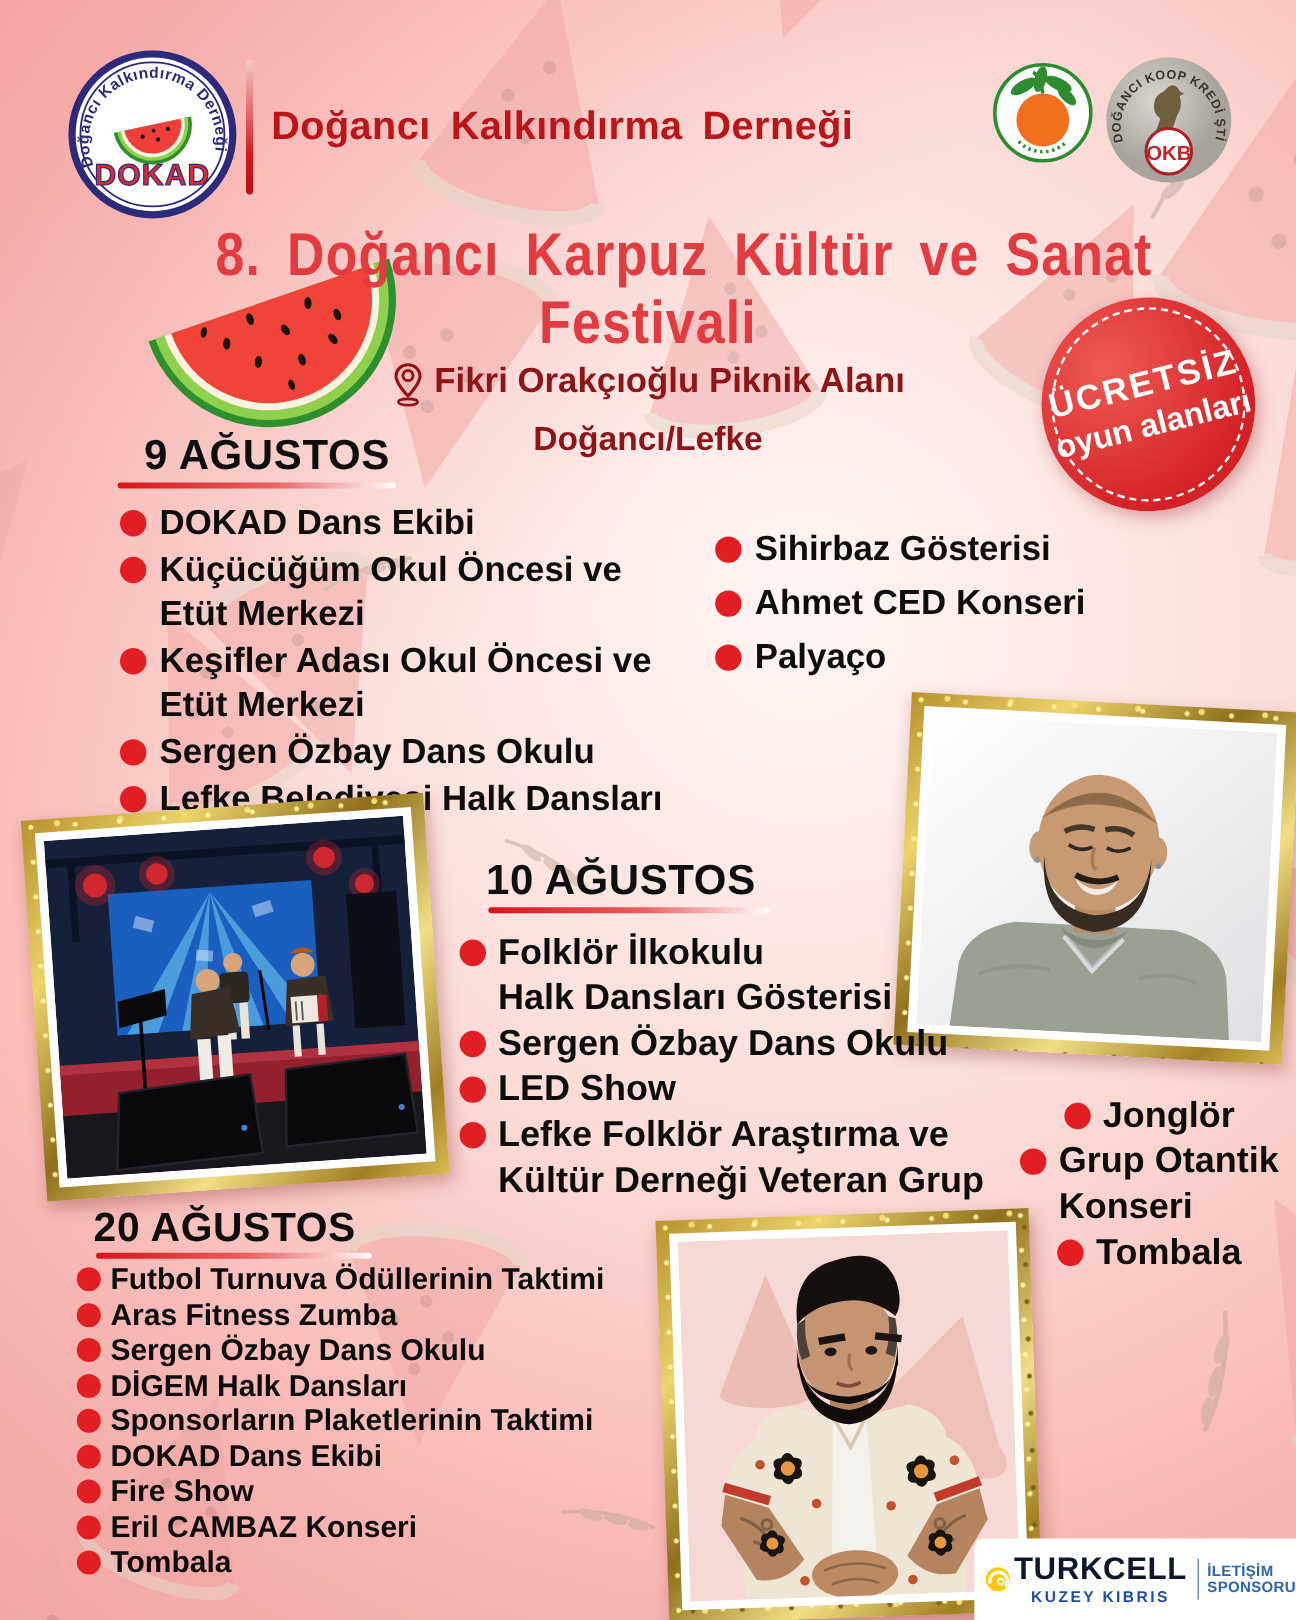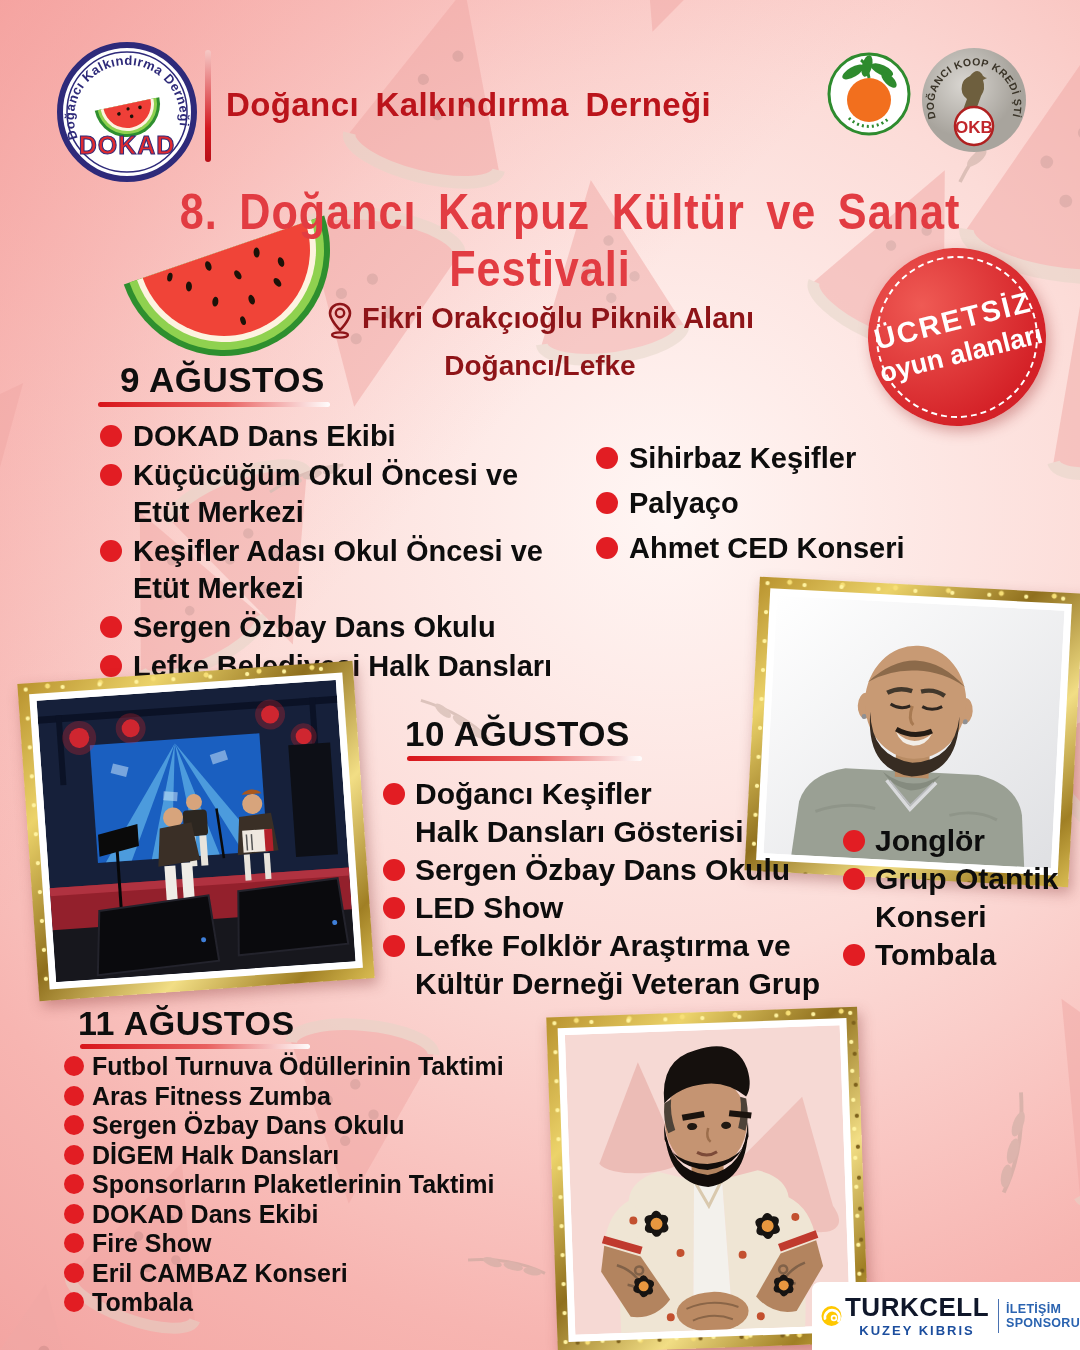--- a/index.html
+++ b/index.html
@@ -233,31 +233,31 @@
 
       <div class="item">
         <span class="bullet"></span>
         <span class="txt">Lefke Belediyesi Halk Dansları Ekibi</span>
       </div>
     </div>
   <div class="abs list list-lg list-r9" style="left:596px;top:440px;width:400px;">
 
       <div class="item">
         <span class="bullet"></span>
-        <span class="txt">Sihirbaz Keşifler</span>
+        <span class="txt">Sihirbaz Gösterisi</span>
+      </div>
+
+      <div class="item">
+        <span class="bullet"></span>
+        <span class="txt">Ahmet CED Konseri</span>
       </div>
 
       <div class="item">
         <span class="bullet"></span>
         <span class="txt">Palyaço</span>
-      </div>
-
-      <div class="item">
-        <span class="bullet"></span>
-        <span class="txt">Ahmet CED Konseri</span>
       </div>
     </div>
 
   <div class="abs frame" style="left:28px;top:672px;transform:rotate(-4deg);">
     <div class="mat">
       <svg class="photo" width="300" height="282" viewBox="0 0 300 282">
         <rect width="300" height="282" fill="#16203a"></rect>
         <rect y="16" width="300" height="7" fill="#0b1226"></rect>
         <rect x="18" y="16" width="6" height="70" fill="#0b1226"></rect>
         <rect x="272" y="16" width="6" height="80" fill="#0b1226"></rect>
@@ -354,61 +354,61 @@
       </svg>
     </div>
   </div>
 
   <div class="abs day-h" style="left:405px;top:714px;">10 AĞUSTOS</div>
   <div class="abs underline" style="left:407px;top:756px;width:235px;"></div>
   <div class="abs list list-10" style="left:383px;top:775px;width:470px;">
 
       <div class="item">
         <span class="bullet"></span>
-        <span class="txt">Doğancı Keşifler
+        <span class="txt">Folklör İlkokulu
 Halk Dansları Gösterisi</span>
       </div>
 
 
       <div class="item">
         <span class="bullet"></span>
         <span class="txt">Sergen Özbay Dans Okulu</span>
       </div>
 
       <div class="item">
         <span class="bullet"></span>
         <span class="txt">LED Show</span>
       </div>
 
       <div class="item">
         <span class="bullet"></span>
         <span class="txt">Lefke Folklör Araştırma ve
 Kültür Derneği Veteran Grup</span>
       </div>
     </div>
-  <div class="abs list list-10" style="left:843px;top:822px;width:230px;">
+  <div class="abs list list-10" style="left:843px;top:911px;width:230px;align-items:center;">
 
       <div class="item">
         <span class="bullet"></span>
         <span class="txt">Jonglör</span>
       </div>
 
       <div class="item">
         <span class="bullet"></span>
         <span class="txt">Grup Otantik
 Konseri</span>
       </div>
 
       <div class="item">
         <span class="bullet"></span>
         <span class="txt">Tombala</span>
       </div>
     </div>
 
-  <div class="abs day-h" style="left:78px;top:1004px;font-size:34px;">11 AĞUSTOS</div>
+  <div class="abs day-h" style="left:78px;top:1004px;font-size:34px;">20 AĞUSTOS</div>
   <div class="abs underline" style="left:80px;top:1044px;width:230px;"></div>
   <div class="abs list list-sm" style="left:64px;top:1052px;width:520px;">
 
 
       <div class="item">
         <span class="bullet"></span>
         <span class="txt">Futbol Turnuva Ödüllerinin Taktimi</span>
       </div>
 
       <div class="item">

